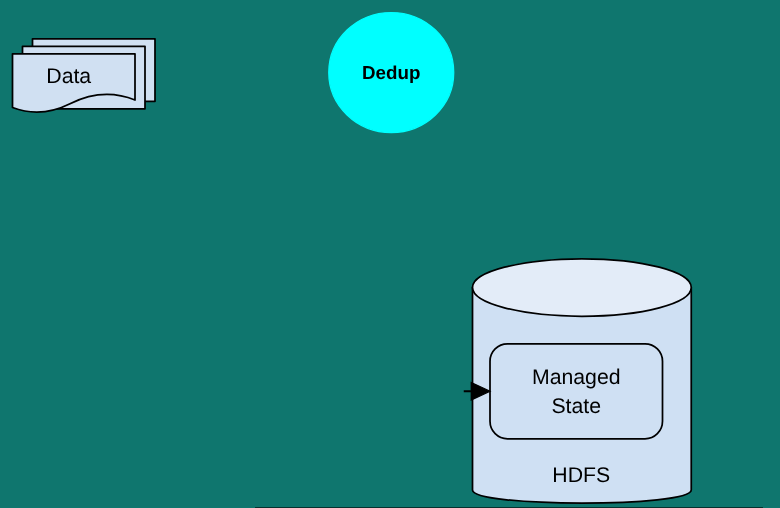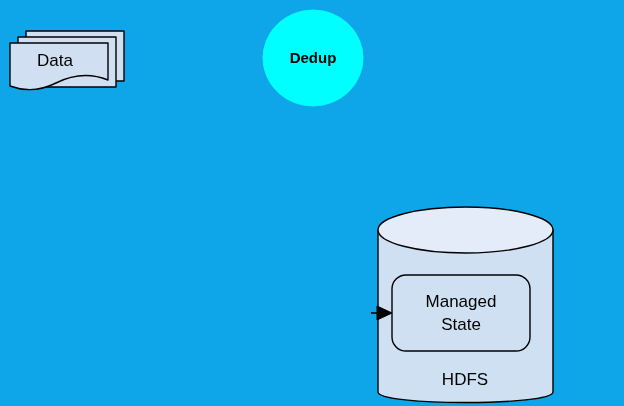--- a/index.html
+++ b/index.html
@@ -4,21 +4,21 @@
 <style>
   html, body {
     margin: 0;
     padding: 0;
     background: #000000;
   }
   #canvas {
     position: relative;
     width: 624px;
     height: 406px;
-    background: #0ea5e9;
+    background: #0f766e;
     overflow: hidden;
     font-family: "Liberation Sans", sans-serif;
   }
   #canvas svg {
     position: absolute;
     left: 0;
     top: 0;
     width: 624px;
     height: 406px;
     display: block;

